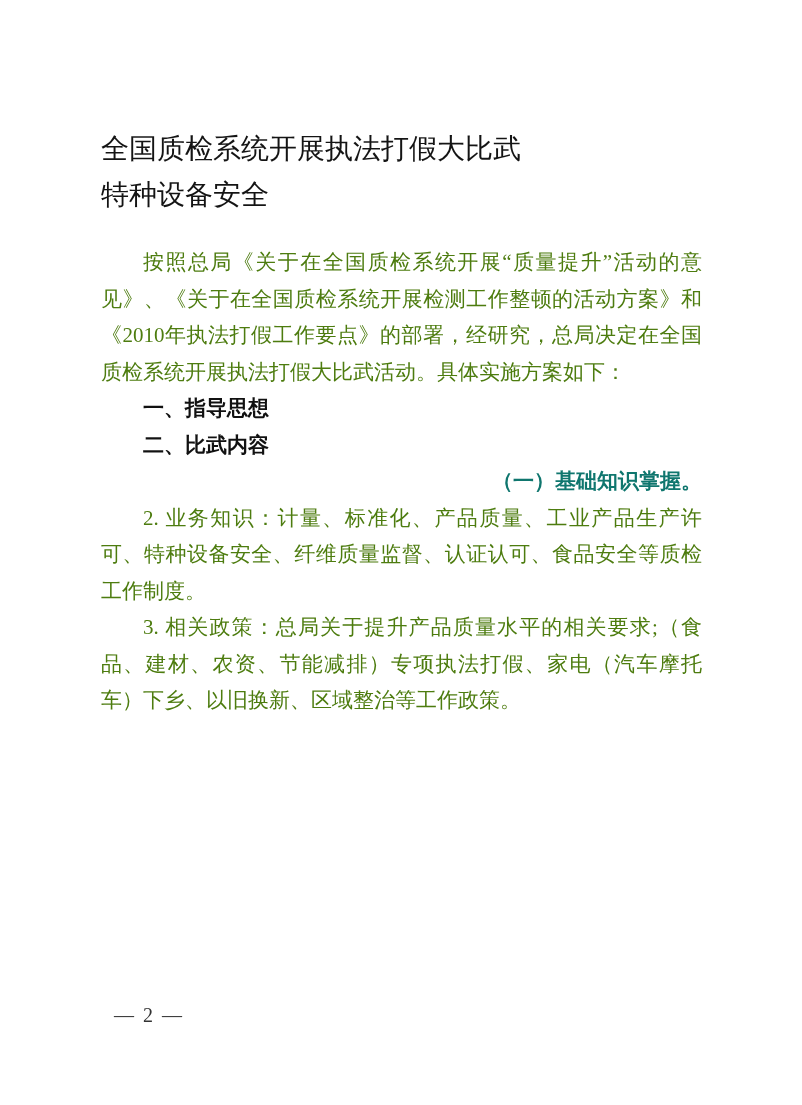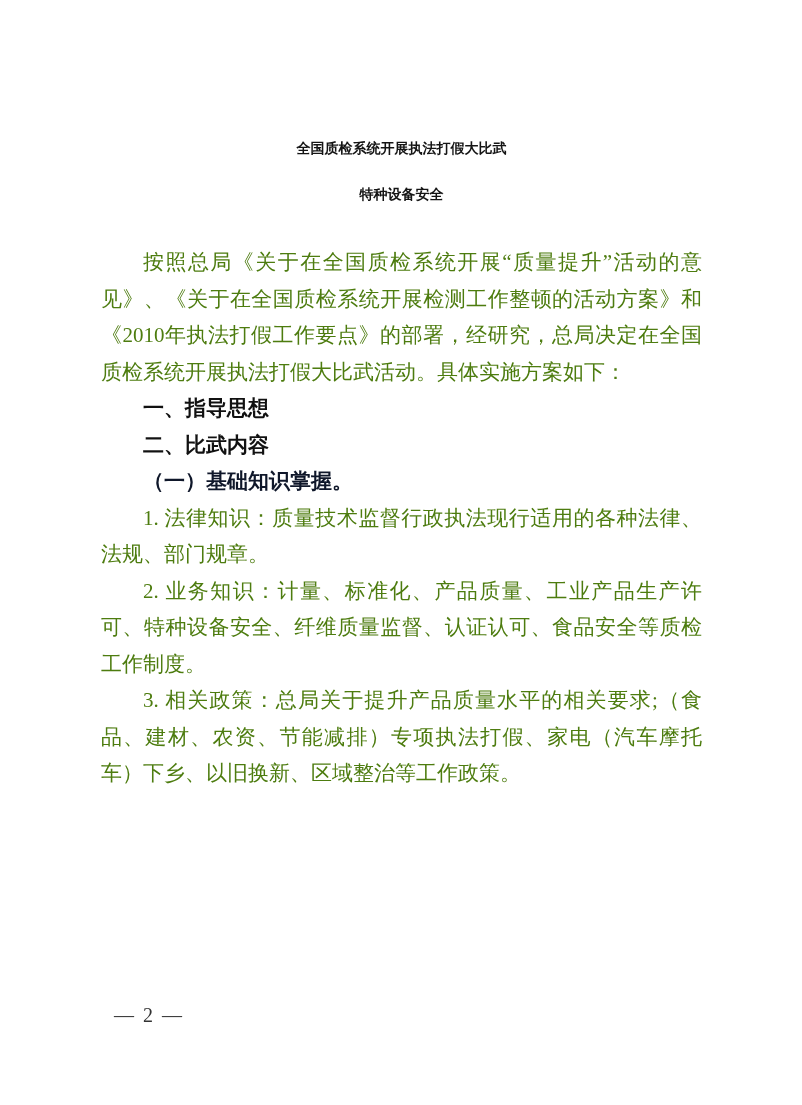--- a/index.html
+++ b/index.html
@@ -17,23 +17,22 @@
     font-family: "Liberation Serif", "DejaVu Serif", serif;
   }
   .content {
     position: absolute;
     left: 101px;
     top: 126px;
     width: 601px;
   }
   .doc-title {
     margin: 0;
-    text-align: center;
-    font-size: 14px;
-    font-weight: bold;
+    font-size: 28px;
+    font-weight: normal;
     line-height: 46px;
     color: #141414;
     font-family: "Liberation Serif", "DejaVu Serif", serif;
   }
   .body-block {
     margin-top: 26px;
   }
   .para {
     margin: 0;
     font-size: 21px;
@@ -45,23 +44,23 @@
     word-break: break-all;
   }
   .para.heading1 {
     font-weight: bold;
     color: #111111;
     font-family: Liberation Serif, serif;
     text-align: left;
   }
   .para.heading2 {
     font-weight: bold;
-    color: #0f172a;
+    color: #0f766e;
     font-family: "Liberation Serif", "DejaVu Serif", serif;
-    text-align: left;
+    text-align: right;
   }
   .footer {
     position: absolute;
     left: 114px;
     top: 1004px;
     font-size: 20px;
     color: #333333;
     letter-spacing: 2px;
     font-family: "Liberation Serif", "DejaVu Serif", serif;
   }
@@ -71,19 +70,18 @@
 
 <div class="page">
   <div class="content">
     <div class="doc-title">全国质检系统开展执法打假大比武</div>
     <div class="doc-title">特种设备安全</div>
     <div class="body-block">
       <p class="para body">按照总局《关于在全国质检系统开展“质量提升”活动的意见》、《关于在全国质检系统开展检测工作整顿的活动方案》和《2010年执法打假工作要点》的部署，经研究，总局决定在全国质检系统开展执法打假大比武活动。具体实施方案如下：</p>
       <p class="para heading1">一、指导思想</p>
       <p class="para heading1">二、比武内容</p>
       <p class="para heading2">（一）基础知识掌握。</p>
-      <p class="para body">1. 法律知识：质量技术监督行政执法现行适用的各种法律、法规、部门规章。</p>
       <p class="para body">2. 业务知识：计量、标准化、产品质量、工业产品生产许可、特种设备安全、纤维质量监督、认证认可、食品安全等质检工作制度。</p>
       <p class="para body">3. 相关政策：总局关于提升产品质量水平的相关要求;（食品、建材、农资、节能减排）专项执法打假、家电（汽车摩托车）下乡、以旧换新、区域整治等工作政策。</p>
     </div>
   </div>
   <div class="footer">— 2 —</div>
 </div>
 
 </body></html>

